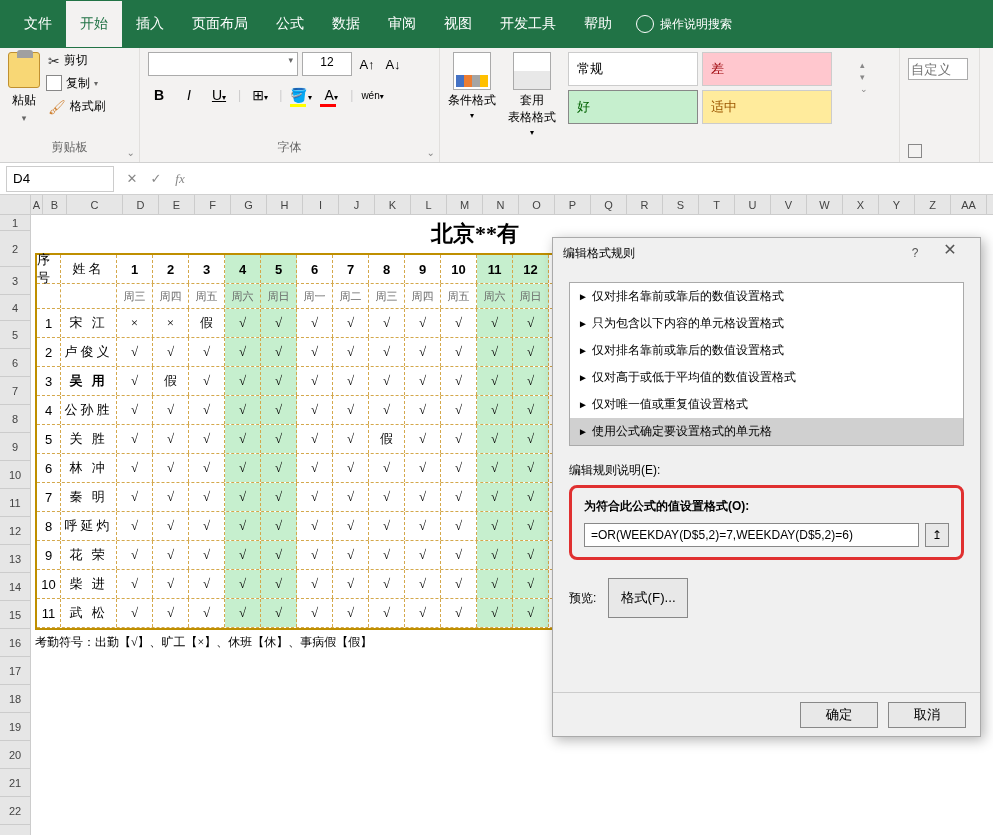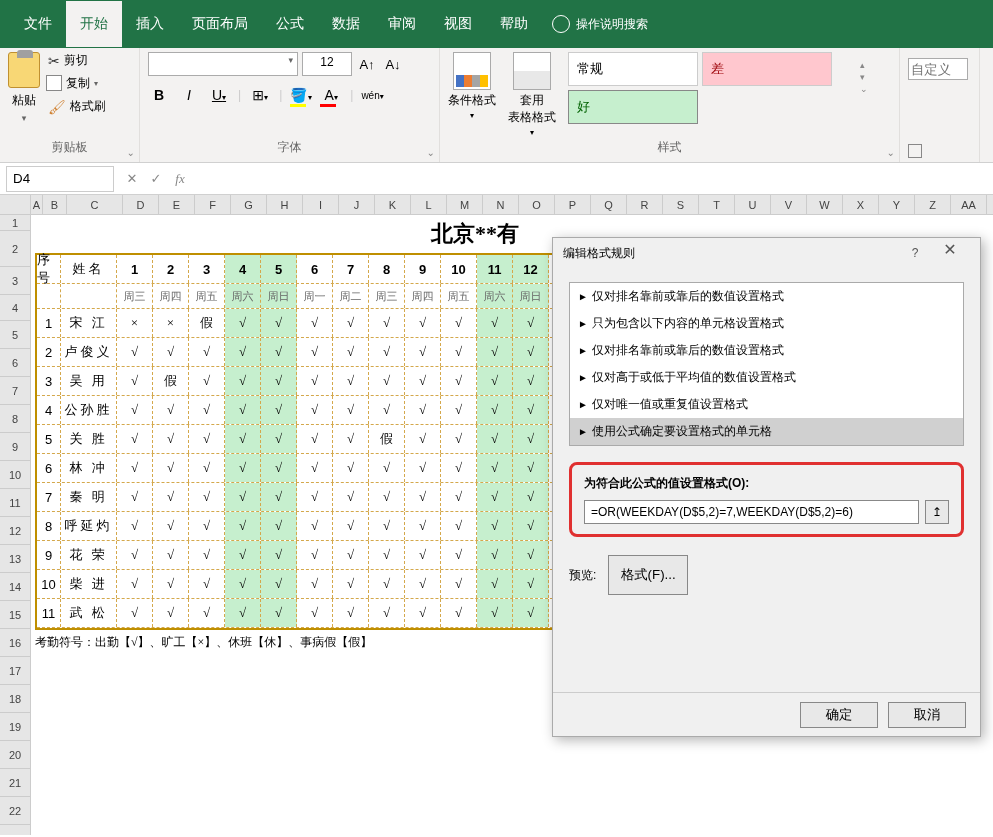--- a/index.html
+++ b/index.html
@@ -117,20 +117,21 @@
 
 <div class="ribbon-tabs">
   <div class="ribbon-tab">文件</div>
   <div class="ribbon-tab active">开始</div>
   <div class="ribbon-tab">插入</div>
   <div class="ribbon-tab">页面布局</div>
   <div class="ribbon-tab">公式</div>
   <div class="ribbon-tab">数据</div>
   <div class="ribbon-tab">审阅</div>
   <div class="ribbon-tab">视图</div>
+  <div class="ribbon-tab">开发工具</div>
   <div class="ribbon-tab">帮助</div>
   <div class="ribbon-search">
     <span class="bulb-icon"></span>
     <span>操作说明搜索</span>
   </div>
 </div>
 
 <div class="ribbon-body">
   <div class="ribbon-group clipboard-group">
     <div class="clipboard-content">
@@ -194,28 +195,28 @@
       <div class="style-btn">
         <div class="style-icon"></div>
         <span style="white-space:pre-line;text-align:center">套用
 表格格式</span>
           <span style="font-size:8px">▾</span>
       </div>
       <div class="style-gallery">
         <div class="gallery-item normal">常规</div>
         <div class="gallery-item bad">差</div>
         <div class="gallery-item good">好</div>
+        <div class="gallery-item neutral">适中</div>
       </div>
       <div style="display:flex;flex-direction:column;gap:2px;color:#888;font-size:9px;padding-top:8px">
         <span>▴</span>
         <span>▾</span>
         <span>⌄</span>
       </div>
     </div>
-    <div class="group-label">样式</div>
   </div>
 
   <div class="ribbon-group custom-group">
     <input class="custom-input" placeholder="自定义" style="">
     <span class="qat-icon"></span>
   </div>
 </div>
 
 <div class="formula-bar">
   <input class="name-box" value="D4" style="">
@@ -346,21 +347,21 @@
           <div class="att-cell day check" style="width: 36px;">√</div>
           <div class="att-cell day check" style="width: 36px;">√</div>
           <div class="att-cell day check" style="width: 36px;">√</div>
           <div class="att-cell day check" style="width: 36px;">√</div>
           <div class="att-cell day check" style="width: 36px;">√</div>
           <div class="att-cell day weekend check" style="width: 36px;">√</div>
           <div class="att-cell day weekend check" style="width: 36px;">√</div>
         </div>
         <div class="att-row ">
           <div class="att-cell seq" style="width: 24px;">3</div>
-          <div class="att-cell name" style="width: 56px;">吴  用</div>
+          <div class="att-cell name" style="width: 56px; font-weight: bold;">吴  用</div>
           <div class="att-cell day check" style="width: 36px;">√</div>
           <div class="att-cell day check" style="width: 36px;">假</div>
           <div class="att-cell day check" style="width: 36px;">√</div>
           <div class="att-cell day weekend check" style="width: 36px;">√</div>
           <div class="att-cell day weekend check" style="width: 36px;">√</div>
           <div class="att-cell day check" style="width: 36px;">√</div>
           <div class="att-cell day check" style="width: 36px;">√</div>
           <div class="att-cell day check" style="width: 36px;">√</div>
           <div class="att-cell day check" style="width: 36px;">√</div>
           <div class="att-cell day check" style="width: 36px;">√</div>
@@ -527,20 +528,21 @@
         </div>
         <div class="rule-item">
           <span class="rule-arrow">►</span>
           <span>仅对唯一值或重复值设置格式</span>
         </div>
         <div class="rule-item selected">
           <span class="rule-arrow">►</span>
           <span>使用公式确定要设置格式的单元格</span>
         </div>
       </div>
+    <div class="section-label">编辑规则说明(E):</div>
     <div class="formula-section">
       <div class="formula-label">为符合此公式的值设置格式(O):</div>
       <div class="formula-edit">
         <input class="formula-field" value="=OR(WEEKDAY(D$5,2)=7,WEEKDAY(D$5,2)=6)" style="">
         <button class="ref-btn">↥</button>
       </div>
     </div>
     <div class="preview-row">
       <span>预览:</span>
       <button class="format-btn">格式(F)...</button>

